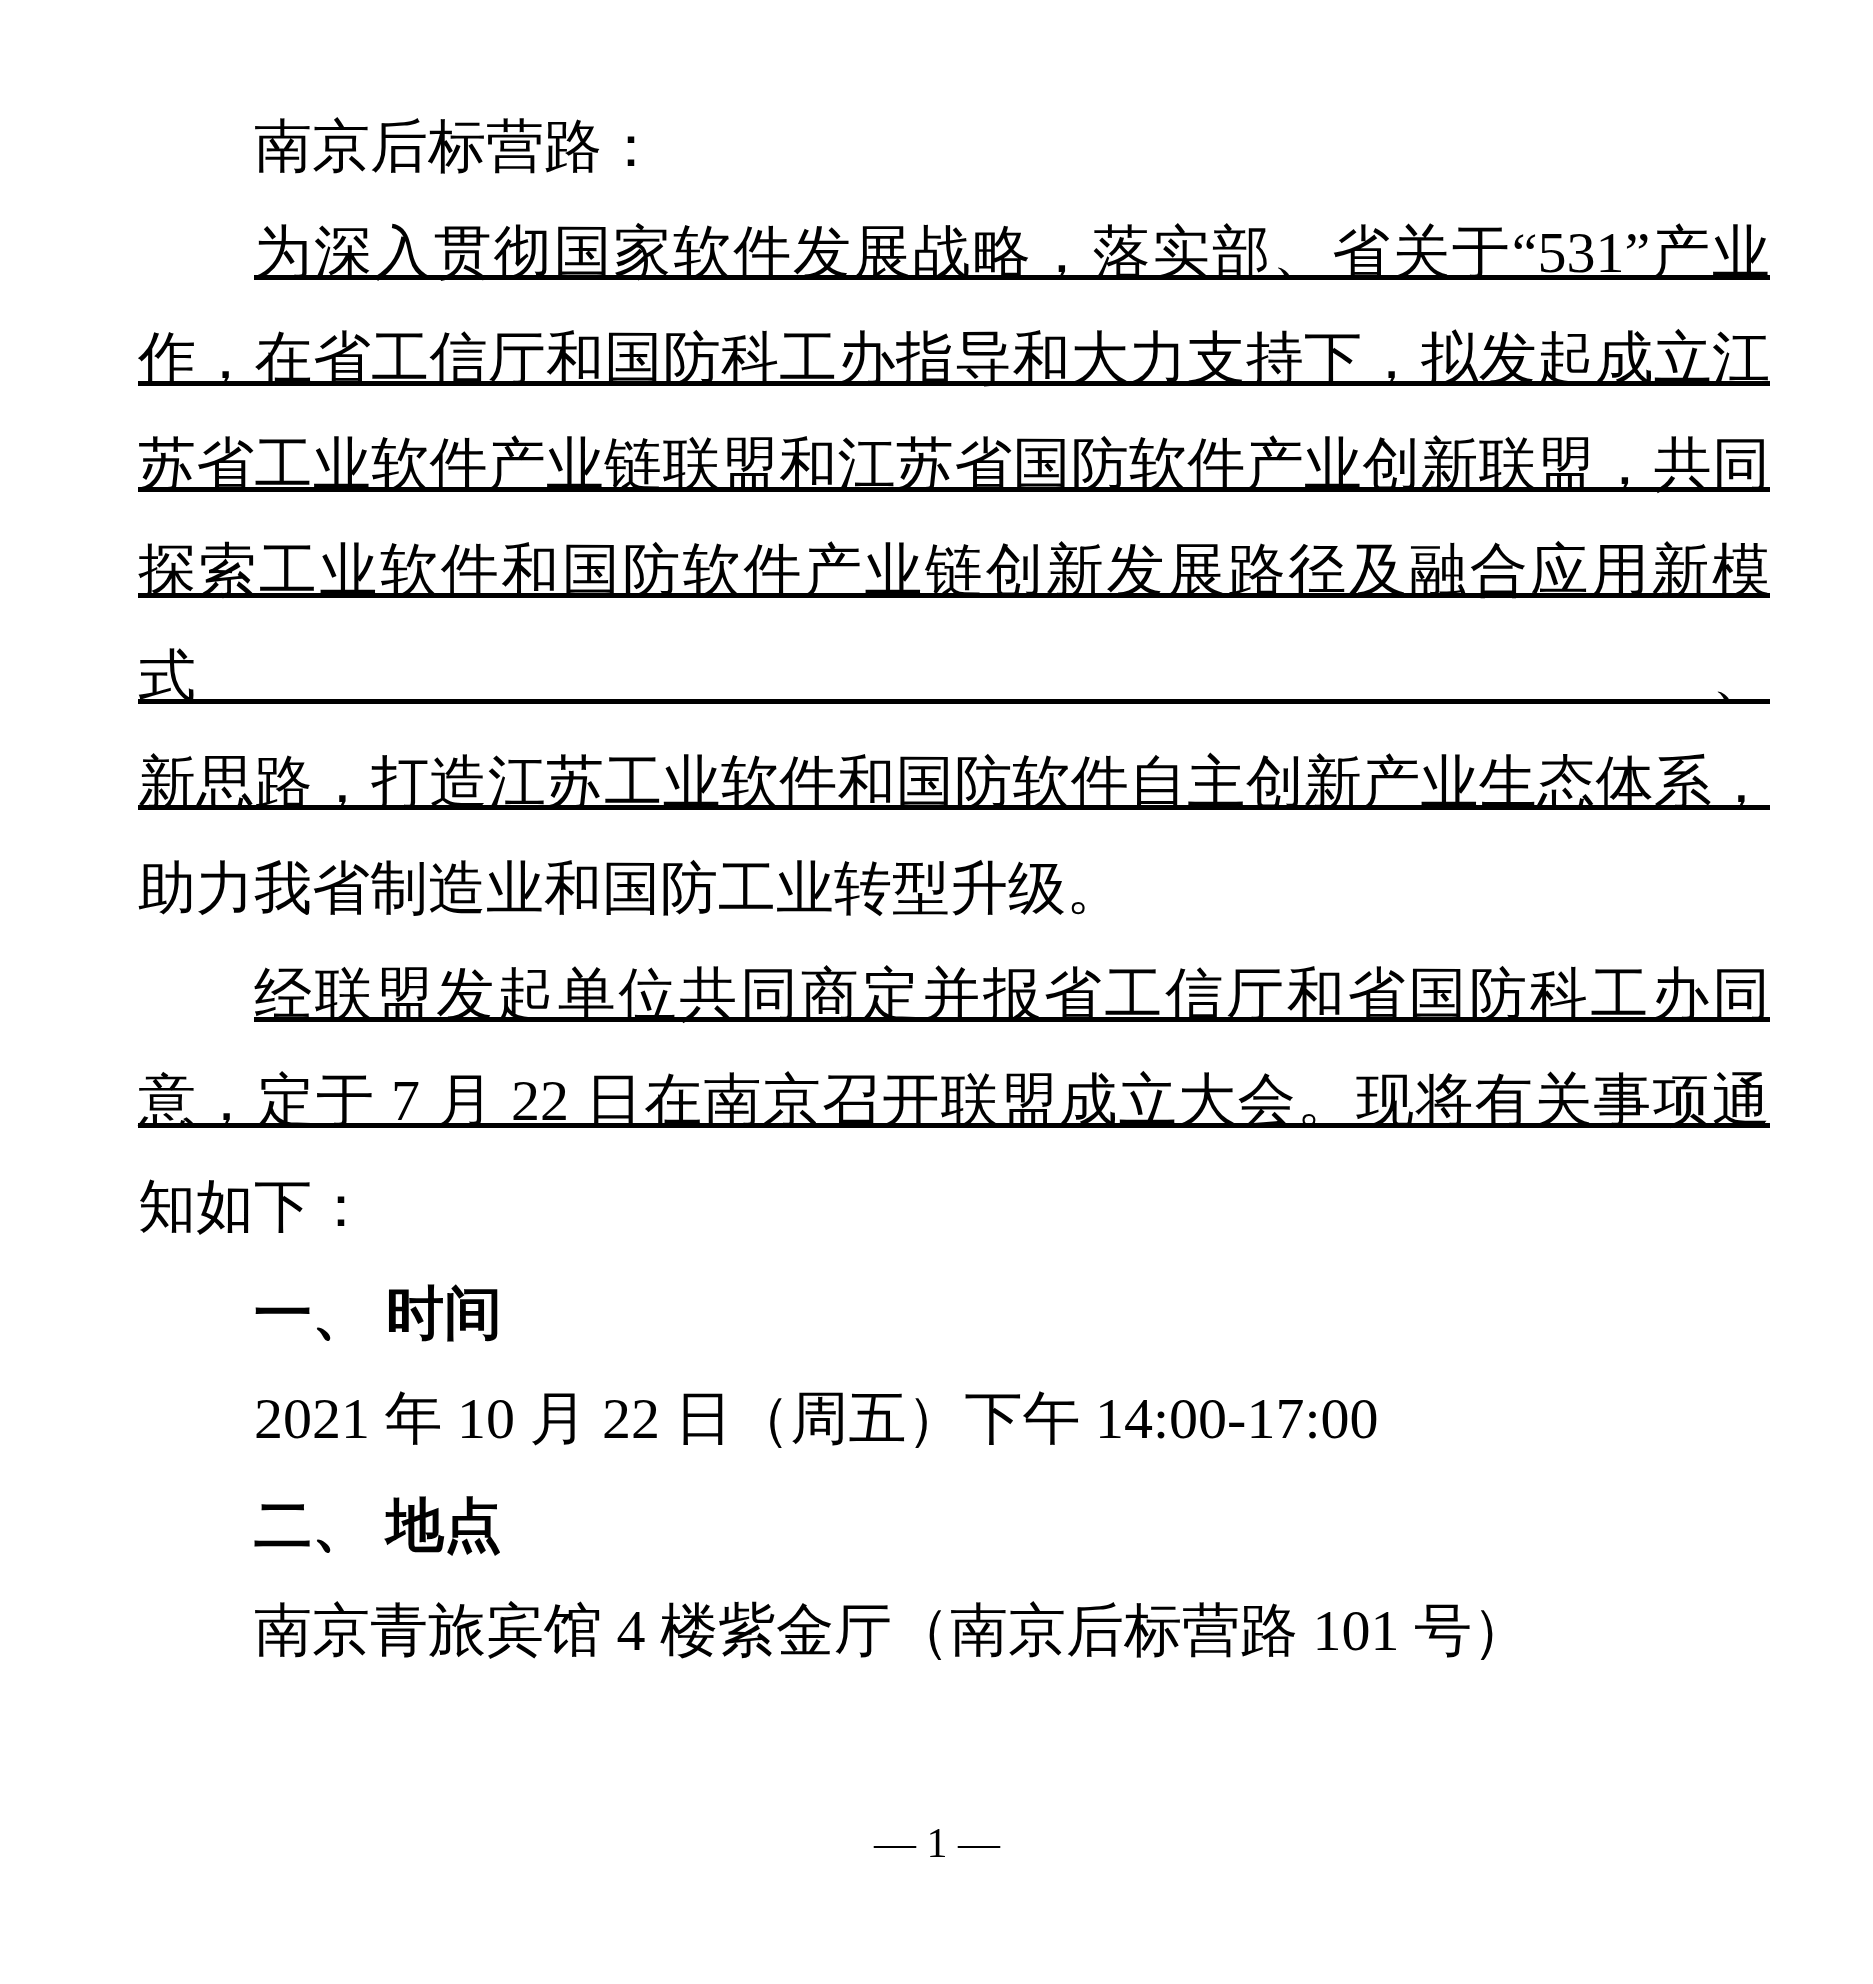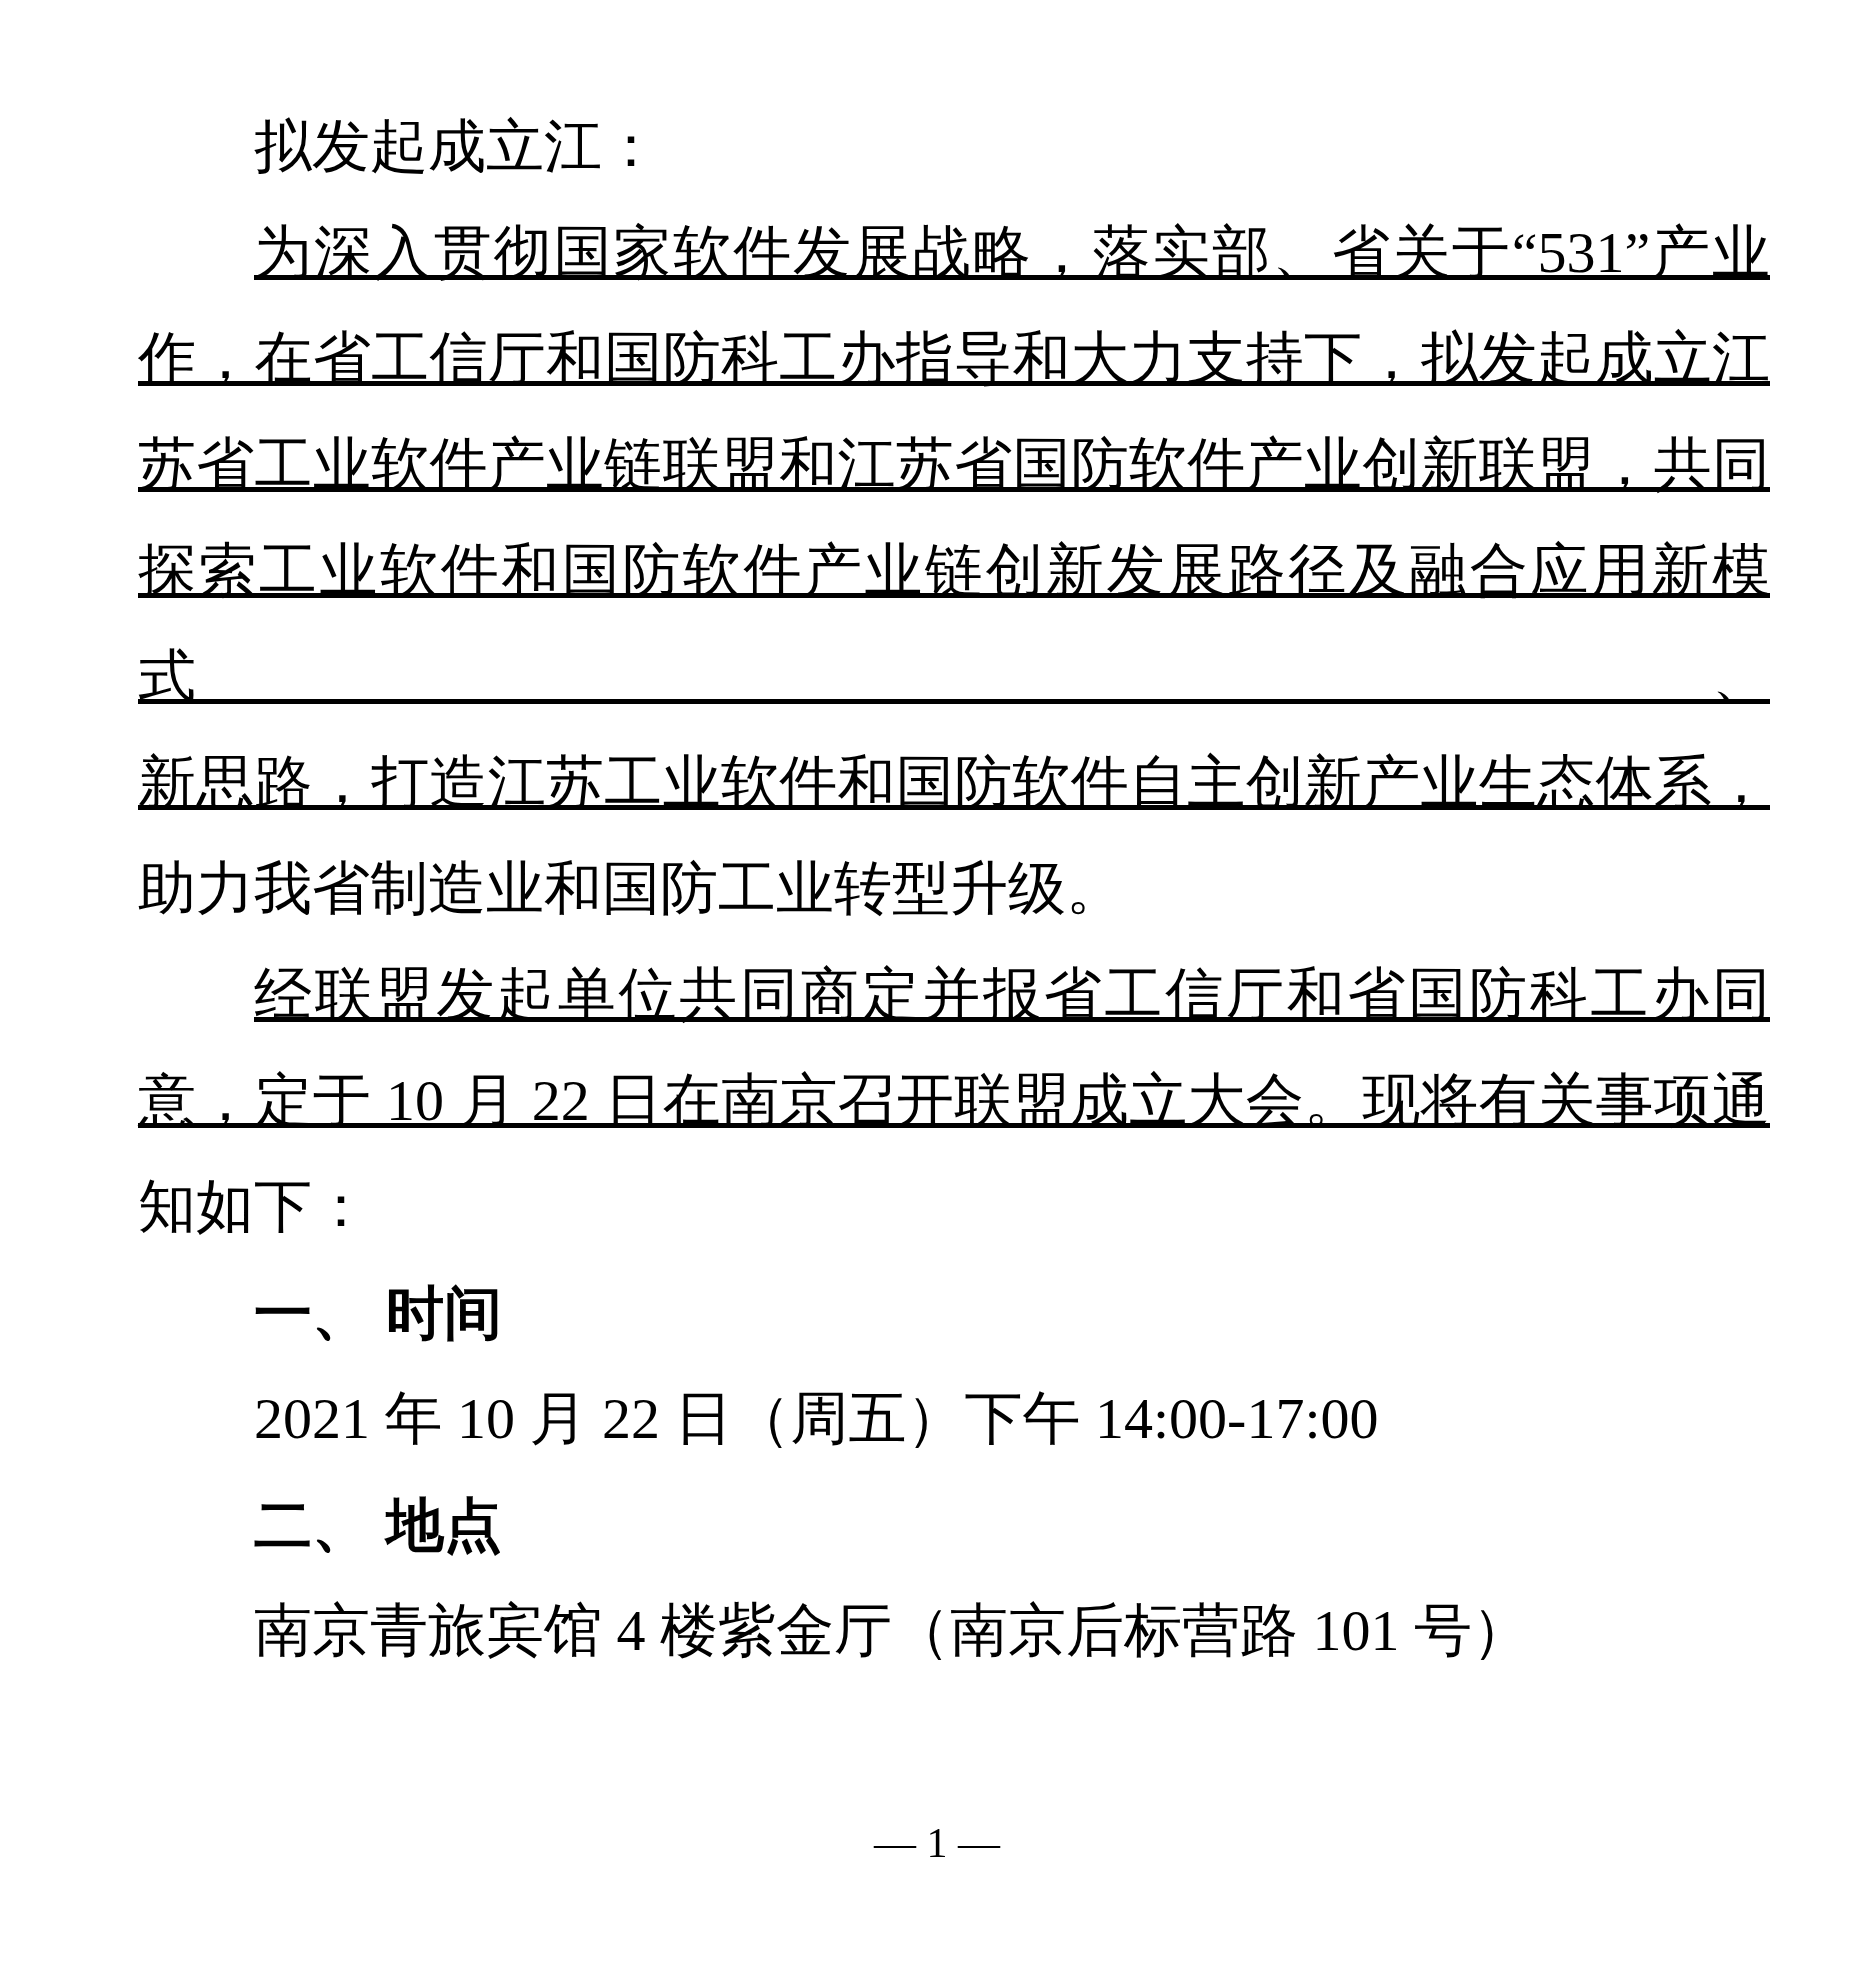--- a/index.html
+++ b/index.html
@@ -51,34 +51,34 @@
     font-size: 42px;
     line-height: 106px;
     color: #000000;
   }
 </style>
 </head>
 <body>
 
 <main class="doc">
 
-  <p class="line indent">拟发起成立江：</p>
+  <p class="line indent">南京后标营路：</p>
 
   <section>
     <p class="line indent justify">为深入贯彻国家软件发展战略，落实部、省关于“531”产业</p>
     <p class="line justify">作，在省工信厅和国防科工办指导和大力支持下，拟发起成立江</p>
     <p class="line justify">苏省工业软件产业链联盟和江苏省国防软件产业创新联盟，共同</p>
     <p class="line justify">探索工业软件和国防软件产业链创新发展路径及融合应用新模式、</p>
     <p class="line justify">新思路，打造江苏工业软件和国防软件自主创新产业生态体系，</p>
     <p class="line">助力我省制造业和国防工业转型升级。</p>
   </section>
 
   <section>
     <p class="line indent justify">经联盟发起单位共同商定并报省工信厅和省国防科工办同</p>
-    <p class="line justify">意，定于 10 月 22 日在南京召开联盟成立大会。现将有关事项通</p>
+    <p class="line justify">意，定于 7 月 22 日在南京召开联盟成立大会。现将有关事项通</p>
     <p class="line">知如下：</p>
   </section>
 
   <section>
     <h2 class="line indent heading">一、 时间</h2>
     <p class="line indent">2021 年 10 月 22 日（周五）下午 14:00-17:00</p>
   </section>
 
   <section>
     <h2 class="line indent heading">二、 地点</h2>

